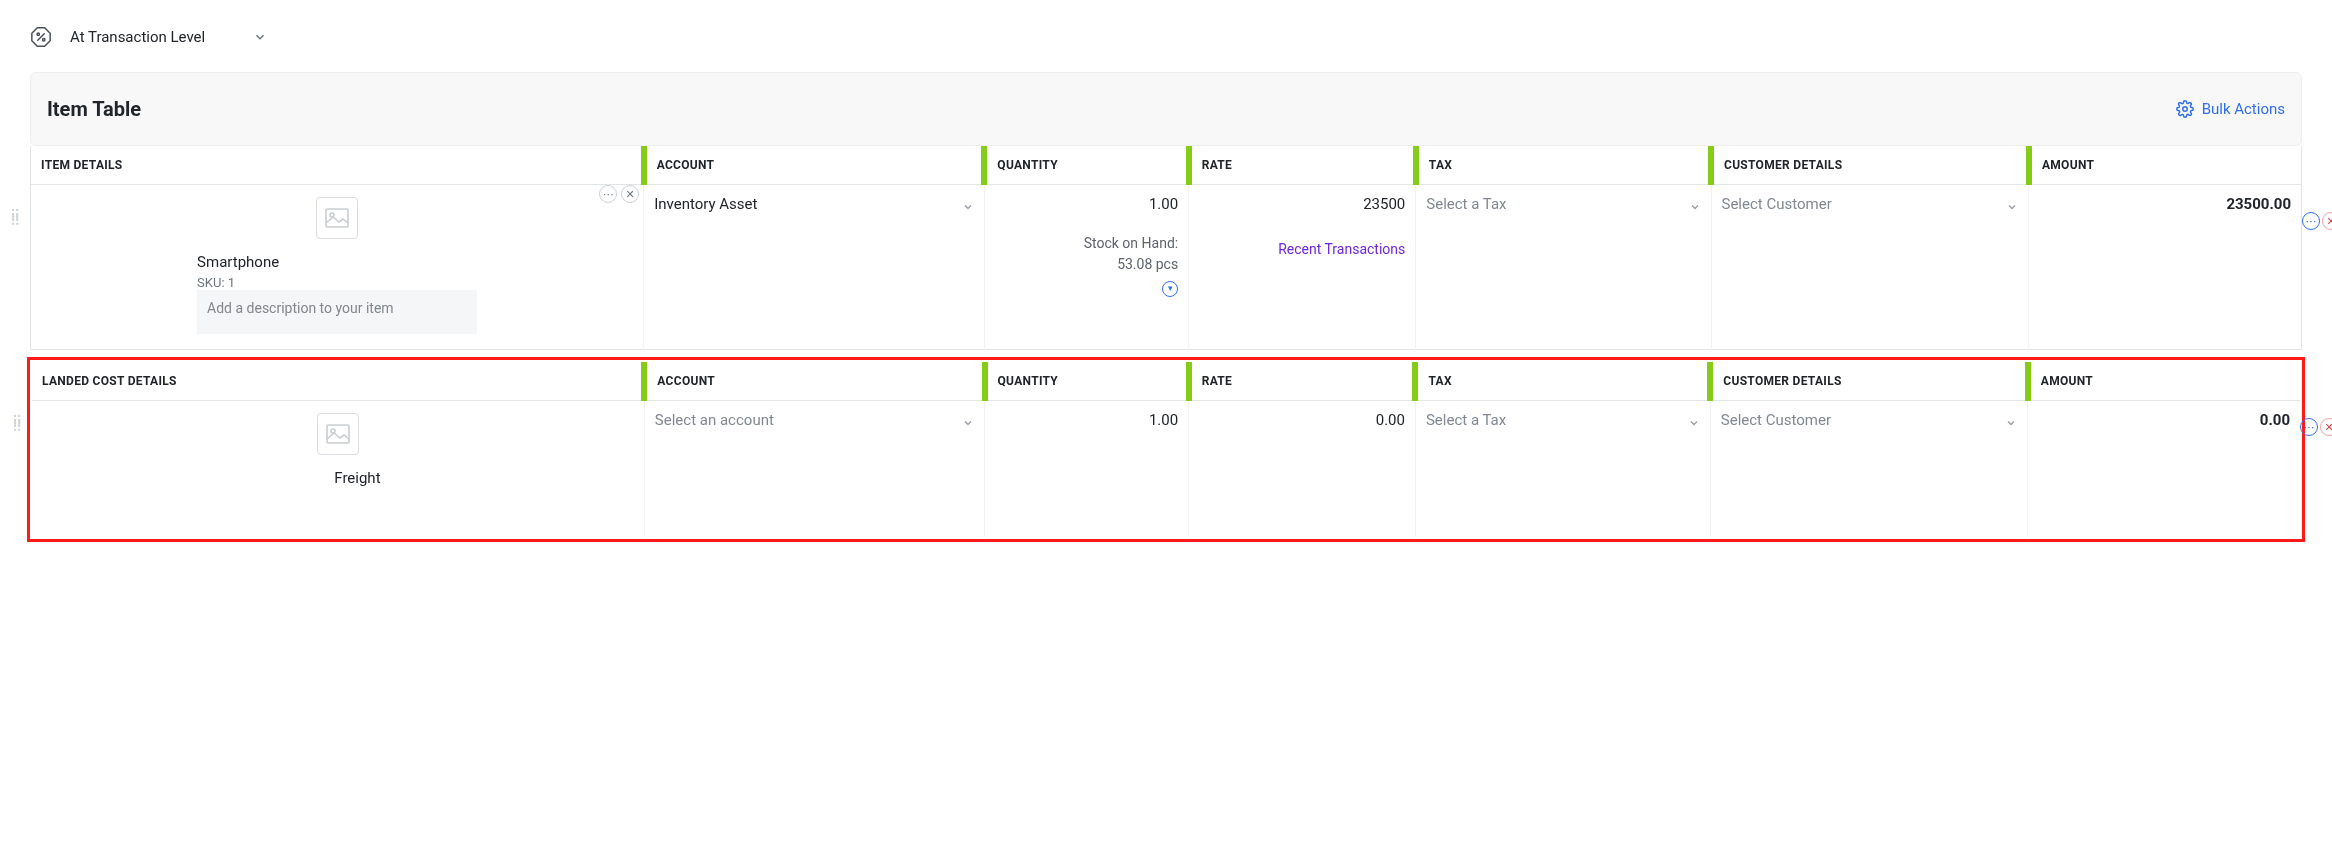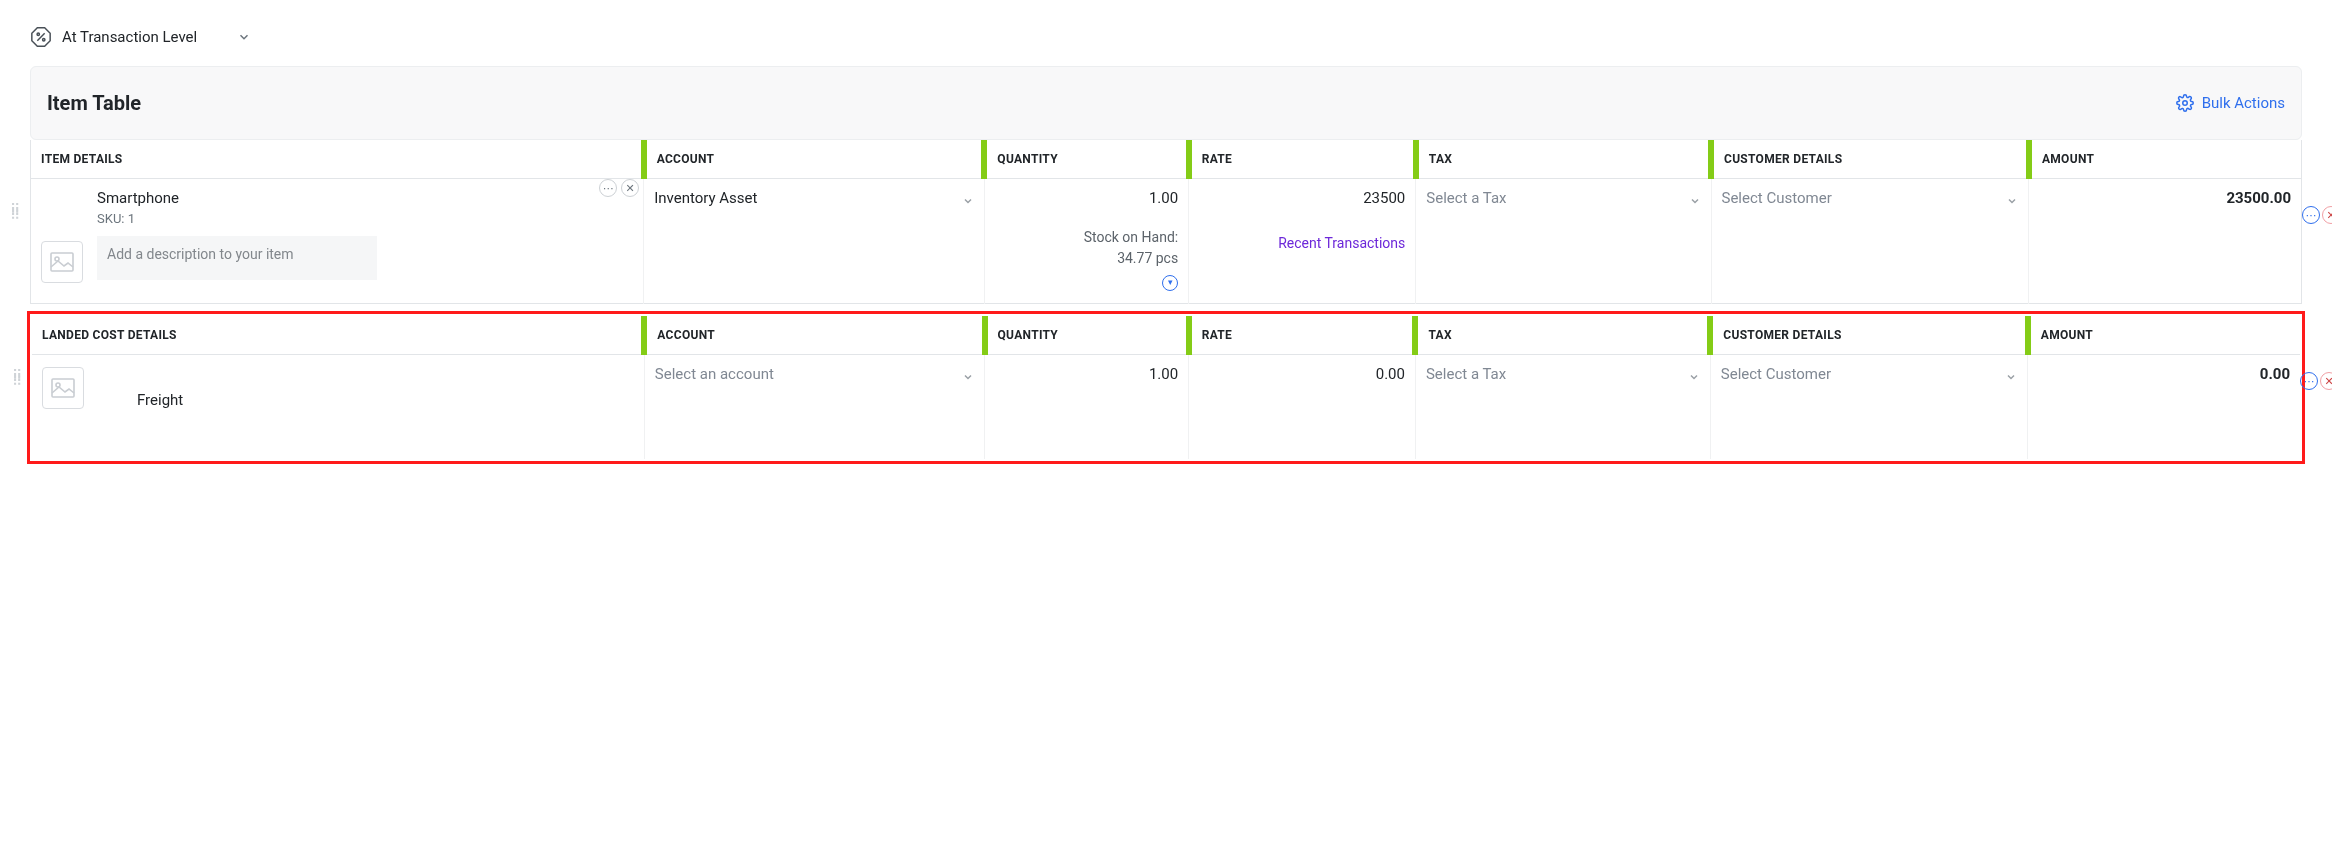--- a/index.html
+++ b/index.html
@@ -6,24 +6,24 @@
     body {
       font-family: -apple-system, BlinkMacSystemFont, "Segoe UI", Roboto, Helvetica, Arial, sans-serif;
       background: #fff;
       color: #212529;
       font-size: 14px;
       padding: 20px 30px;
     }
     .top-select {
       display: inline-flex;
       align-items: center;
-      gap: 10px;
+      gap: 18px;
       padding: 6px 0;
       cursor: pointer;
-      margin-bottom: 12px;
+      margin-bottom: 18px;
     }
     .top-select .coupon-icon {
       width: 22px; height: 22px;
       color: #495057;
     }
     .top-select span.label { font-size: 15px; }
     .top-select .chev { color: #6c757d; margin-left: 30px; }
 
     .panel {
       background: #f8f8f9;
@@ -89,28 +89,28 @@
     }
     .row-actions .circ {
       width: 18px; height: 18px; border-radius: 50%;
       display: inline-flex; align-items: center; justify-content: center;
       font-size: 11px; cursor: pointer;
       border: 1px solid;
     }
     .circ.more { border-color: #2F6FED; color: #2F6FED; }
     .circ.del { border-color: #f1a0a5; color: #c44; }
 
-    .item-cell-inner { display: flex; gap: 14px; align-items: flex-end; }
+    .item-cell-inner { display: flex; gap: 14px; align-items: center; flex-direction: column; }
     .thumb {
       width: 42px; height: 42px; border: 1px solid #d9dce0; border-radius: 4px;
       display: flex; align-items: center; justify-content: center;
       color: #c9cdd2; flex-shrink: 0; margin-top: 2px;
     }
     .item-meta .name { font-size: 15px; color: #212529; margin-bottom: 4px; }
-    .item-meta .sku { font-size: 13px; color: #6c757d; margin-bottom: 10px; }
+    .item-meta .sku { font-size: 13px; color: #6c757d; }
     .desc-box {
       background: #f5f6f7;
       border: none;
       resize: none;
       width: 280px; height: 44px;
       padding: 10px;
       font-family: inherit; font-size: 14px;
       color: #6c757d;
     }
     .desc-box::placeholder { color: #82878c; }
@@ -245,21 +245,21 @@
             <span>Inventory Asset</span>
             <svg class="chev" width="12" height="12" viewBox="0 0 24 24" fill="none" stroke="currentColor" stroke-width="3">
                 <polyline points="6 9 12 15 18 9"></polyline>
               </svg>
           </div>
         </td>
         <td class="num-cell">
           <div>1.00</div>
           <div class="qty-extra">
             <div>Stock on Hand:</div>
-            <div>34.77 pcs</div>
+            <div>53.08 pcs</div>
             <div style="text-align:right"><span class="chev-blue">▾</span></div>
           </div>
         </td>
         <td class="num-cell">
           <div>23500</div>
           <span class="link">Recent Transactions</span>
         </td>
         <td>
           <div class="select-like placeholder">
             <span>Select a Tax</span>

